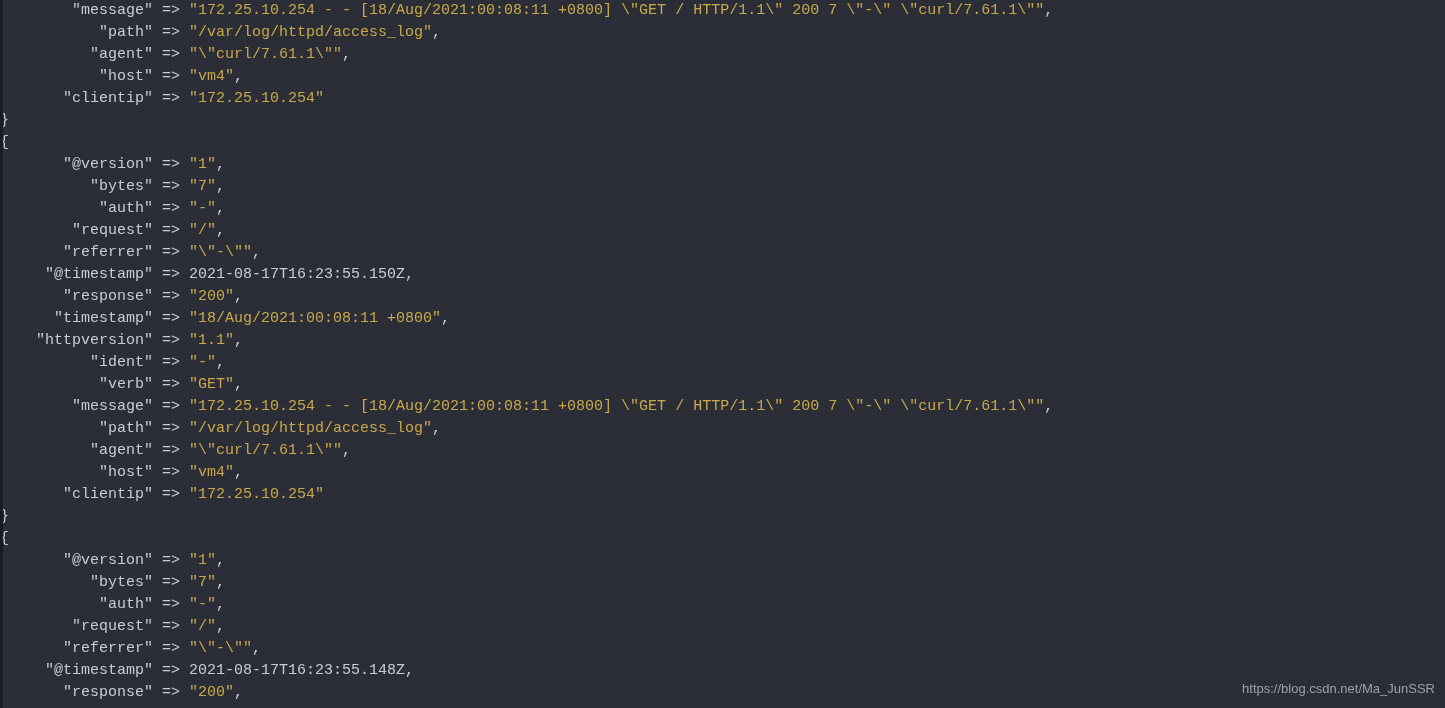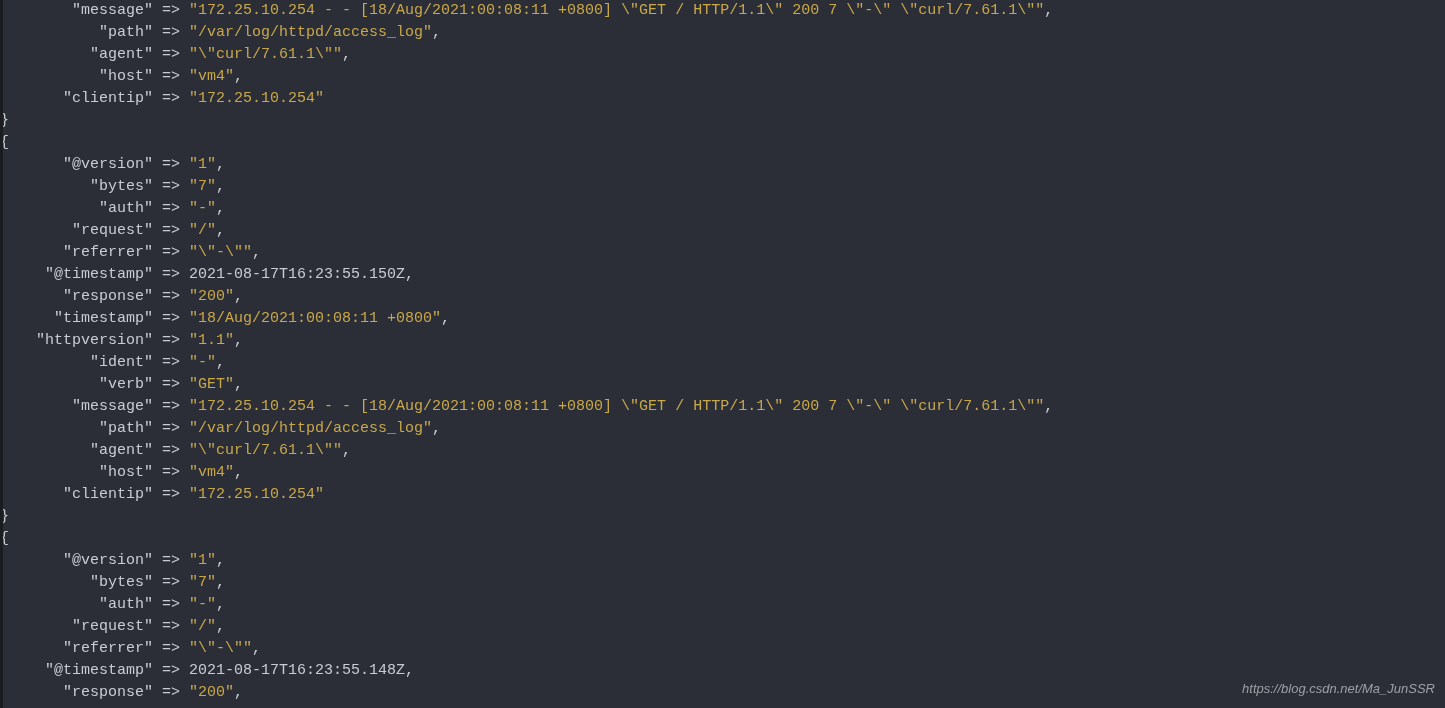--- a/index.html
+++ b/index.html
@@ -40,21 +40,20 @@
     .brace {
       color: #c8ccd4;
     }
     .watermark {
       position: absolute;
       bottom: 8px;
       right: 10px;
       color: #9ca0a6;
       font-size: 13px;
       font-family: Arial, sans-serif;
-      font-style: italic;
     }
     .left-edge {
       position: absolute;
       left: 0;
       top: 0;
       width: 3px;
       height: 100%;
       background: #1a1c20;
     }
   </style>

